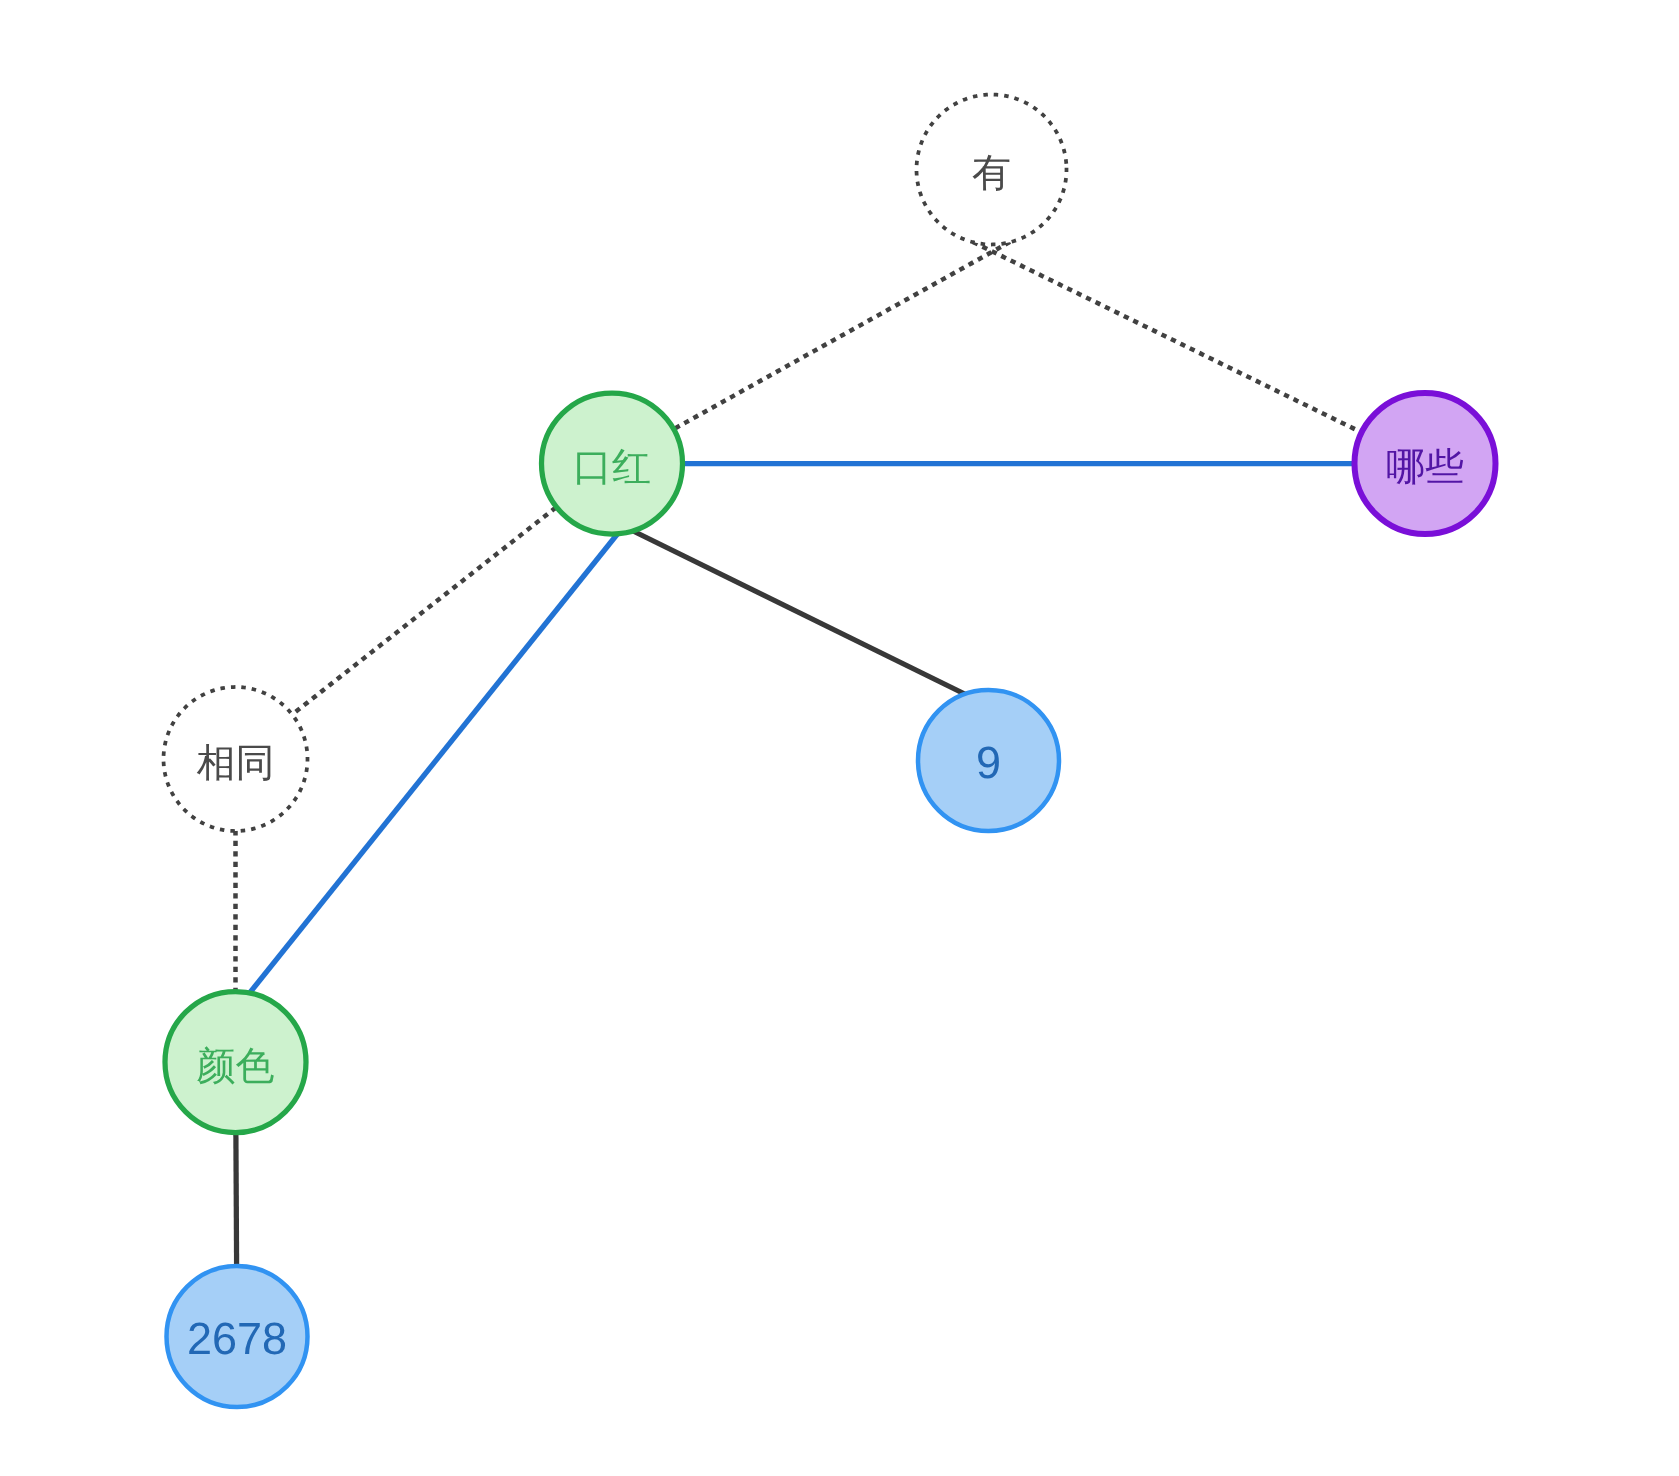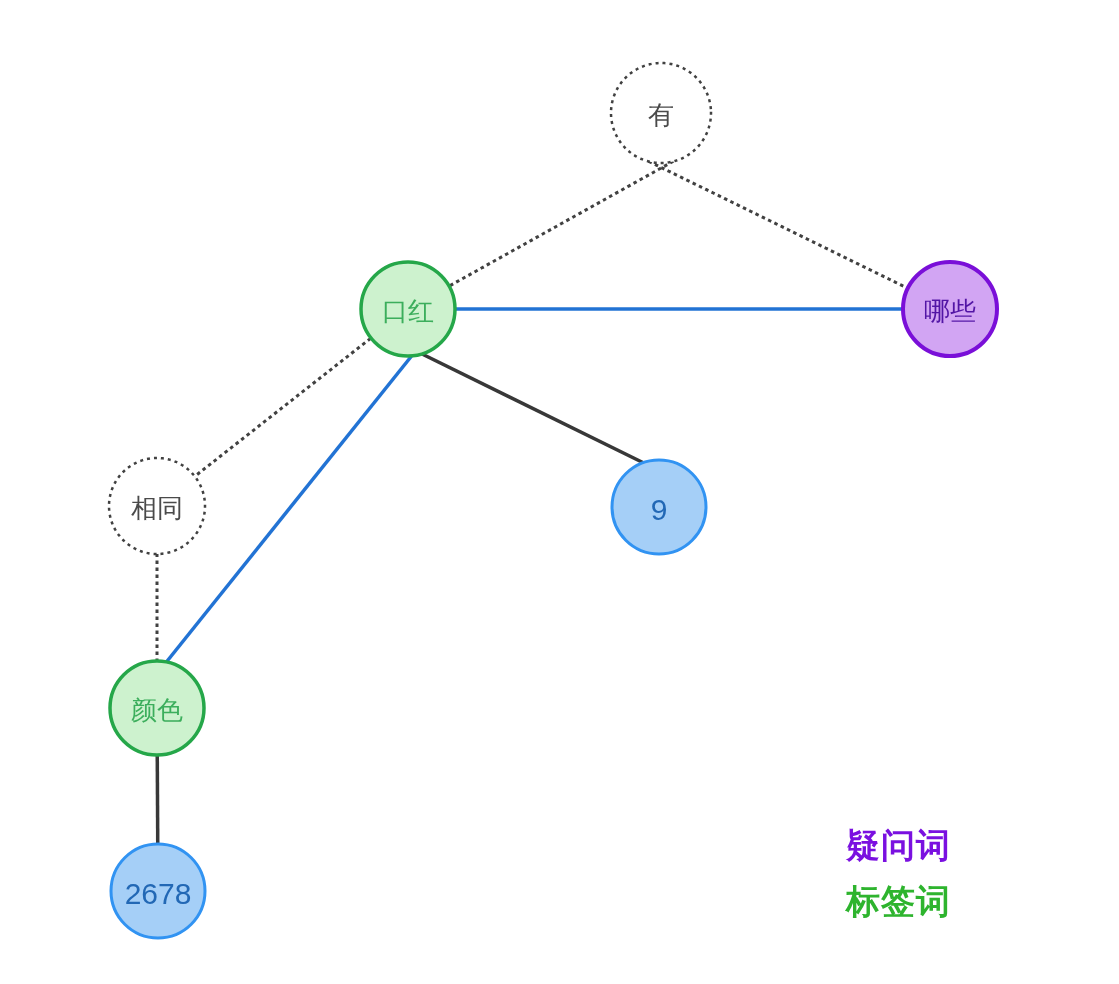--- a/index.html
+++ b/index.html
@@ -73,17 +73,13 @@
       <g>
         <circle cx="157" cy="708" r="47" fill="#cdf2ce" stroke="#25a749" stroke-width="3.5"></circle>
         <text x="157" y="710" fill="#3cae5c" text-anchor="middle" dominant-baseline="central" font-size="26">颜色</text>
       </g>
       <g>
         <circle cx="158" cy="891" r="47" fill="#a5cff7" stroke="#3193f2" stroke-width="3"></circle>
         <text x="158" y="893" fill="#2268b5" text-anchor="middle" dominant-baseline="central" font-size="30">2678</text>
       </g>
     </svg>
 
-  <div class="legend">
-    <div class="legend-item" style="color: rgb(122, 16, 224);">疑问词</div>
-    <div class="legend-item" style="color: rgb(46, 180, 46);">标签词</div>
-  </div>
 </div>
 
 </body></html>

